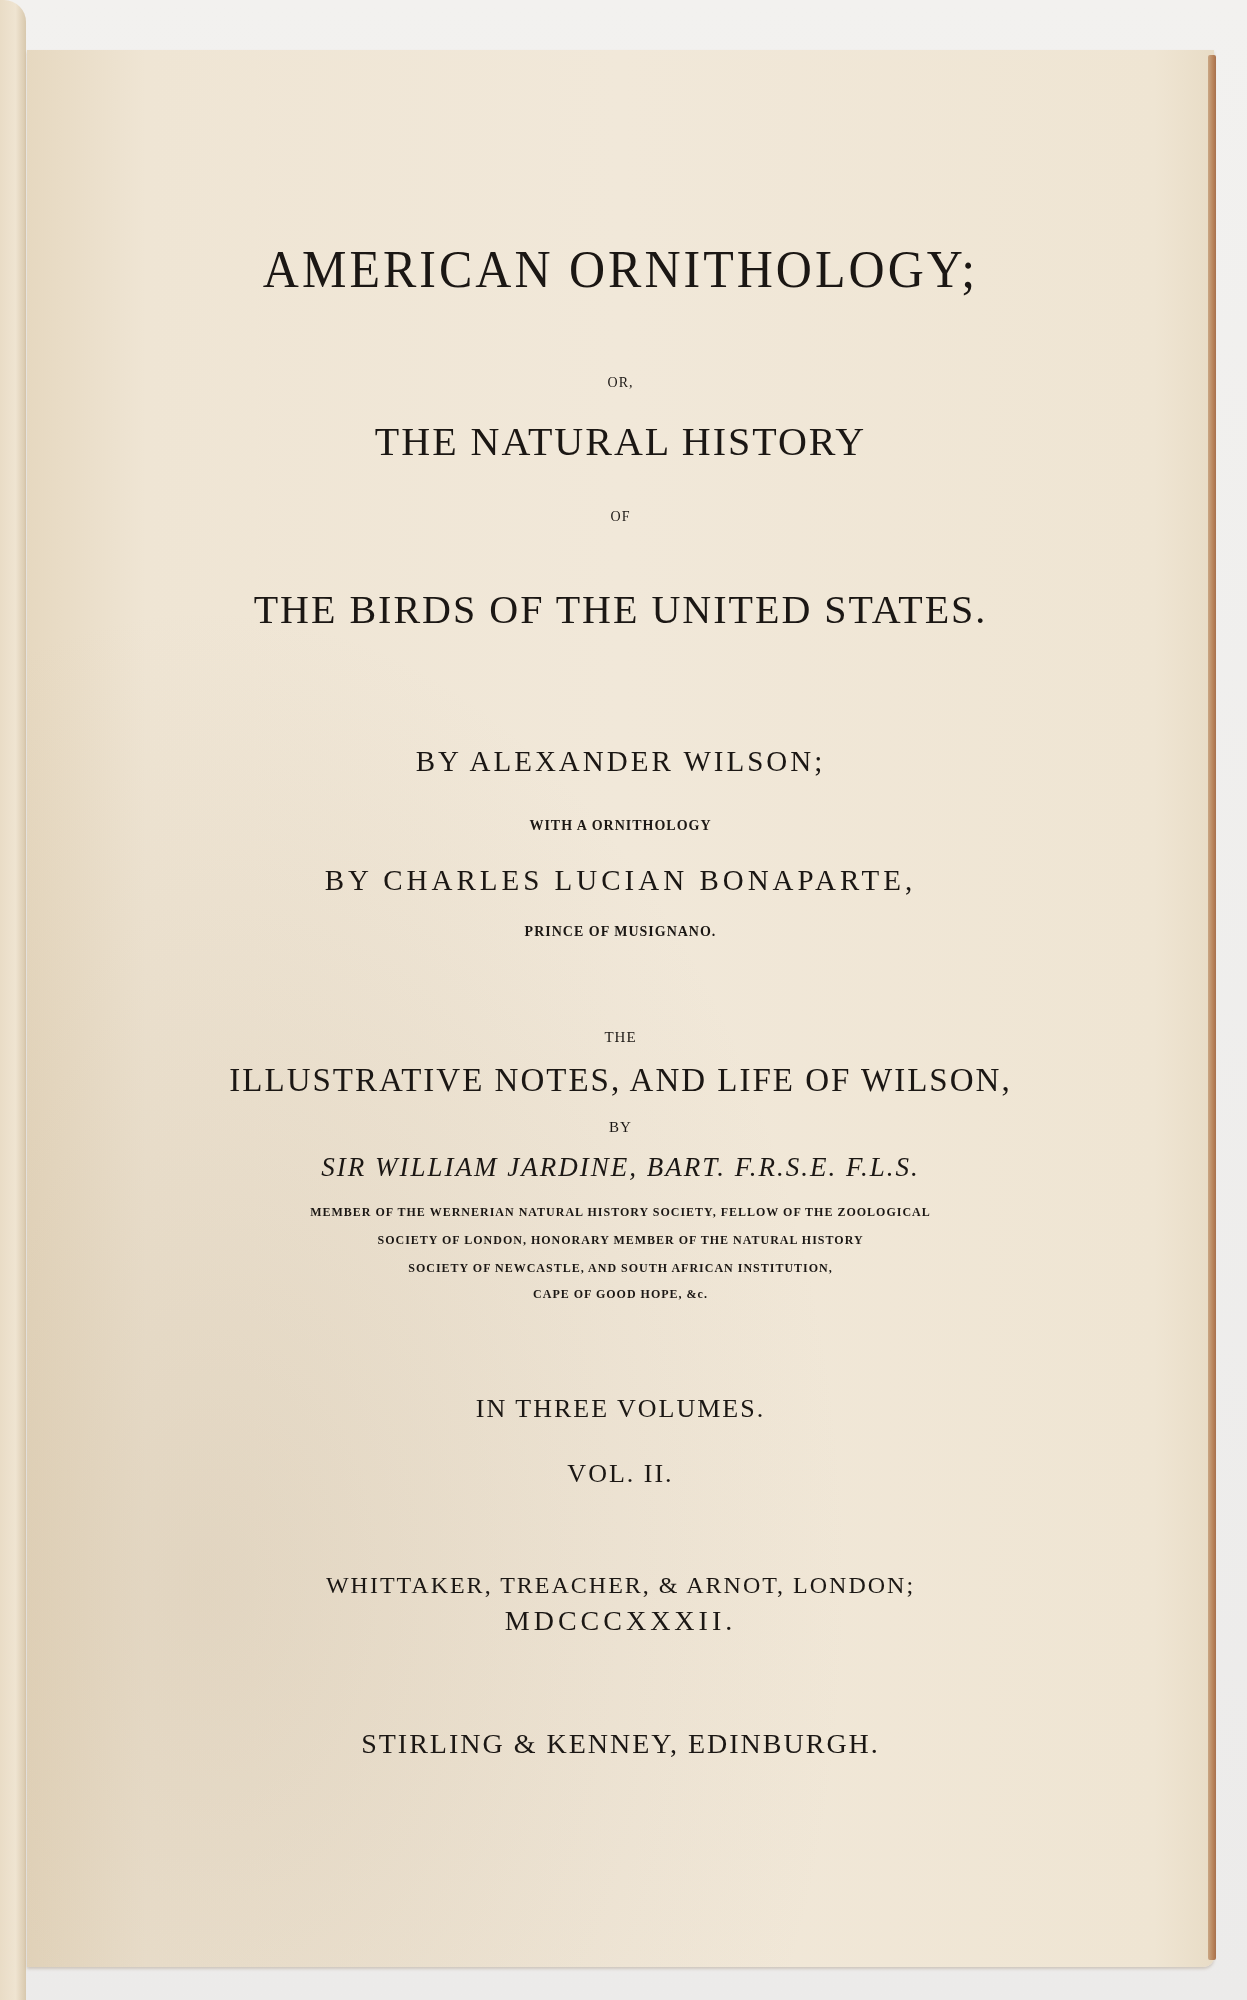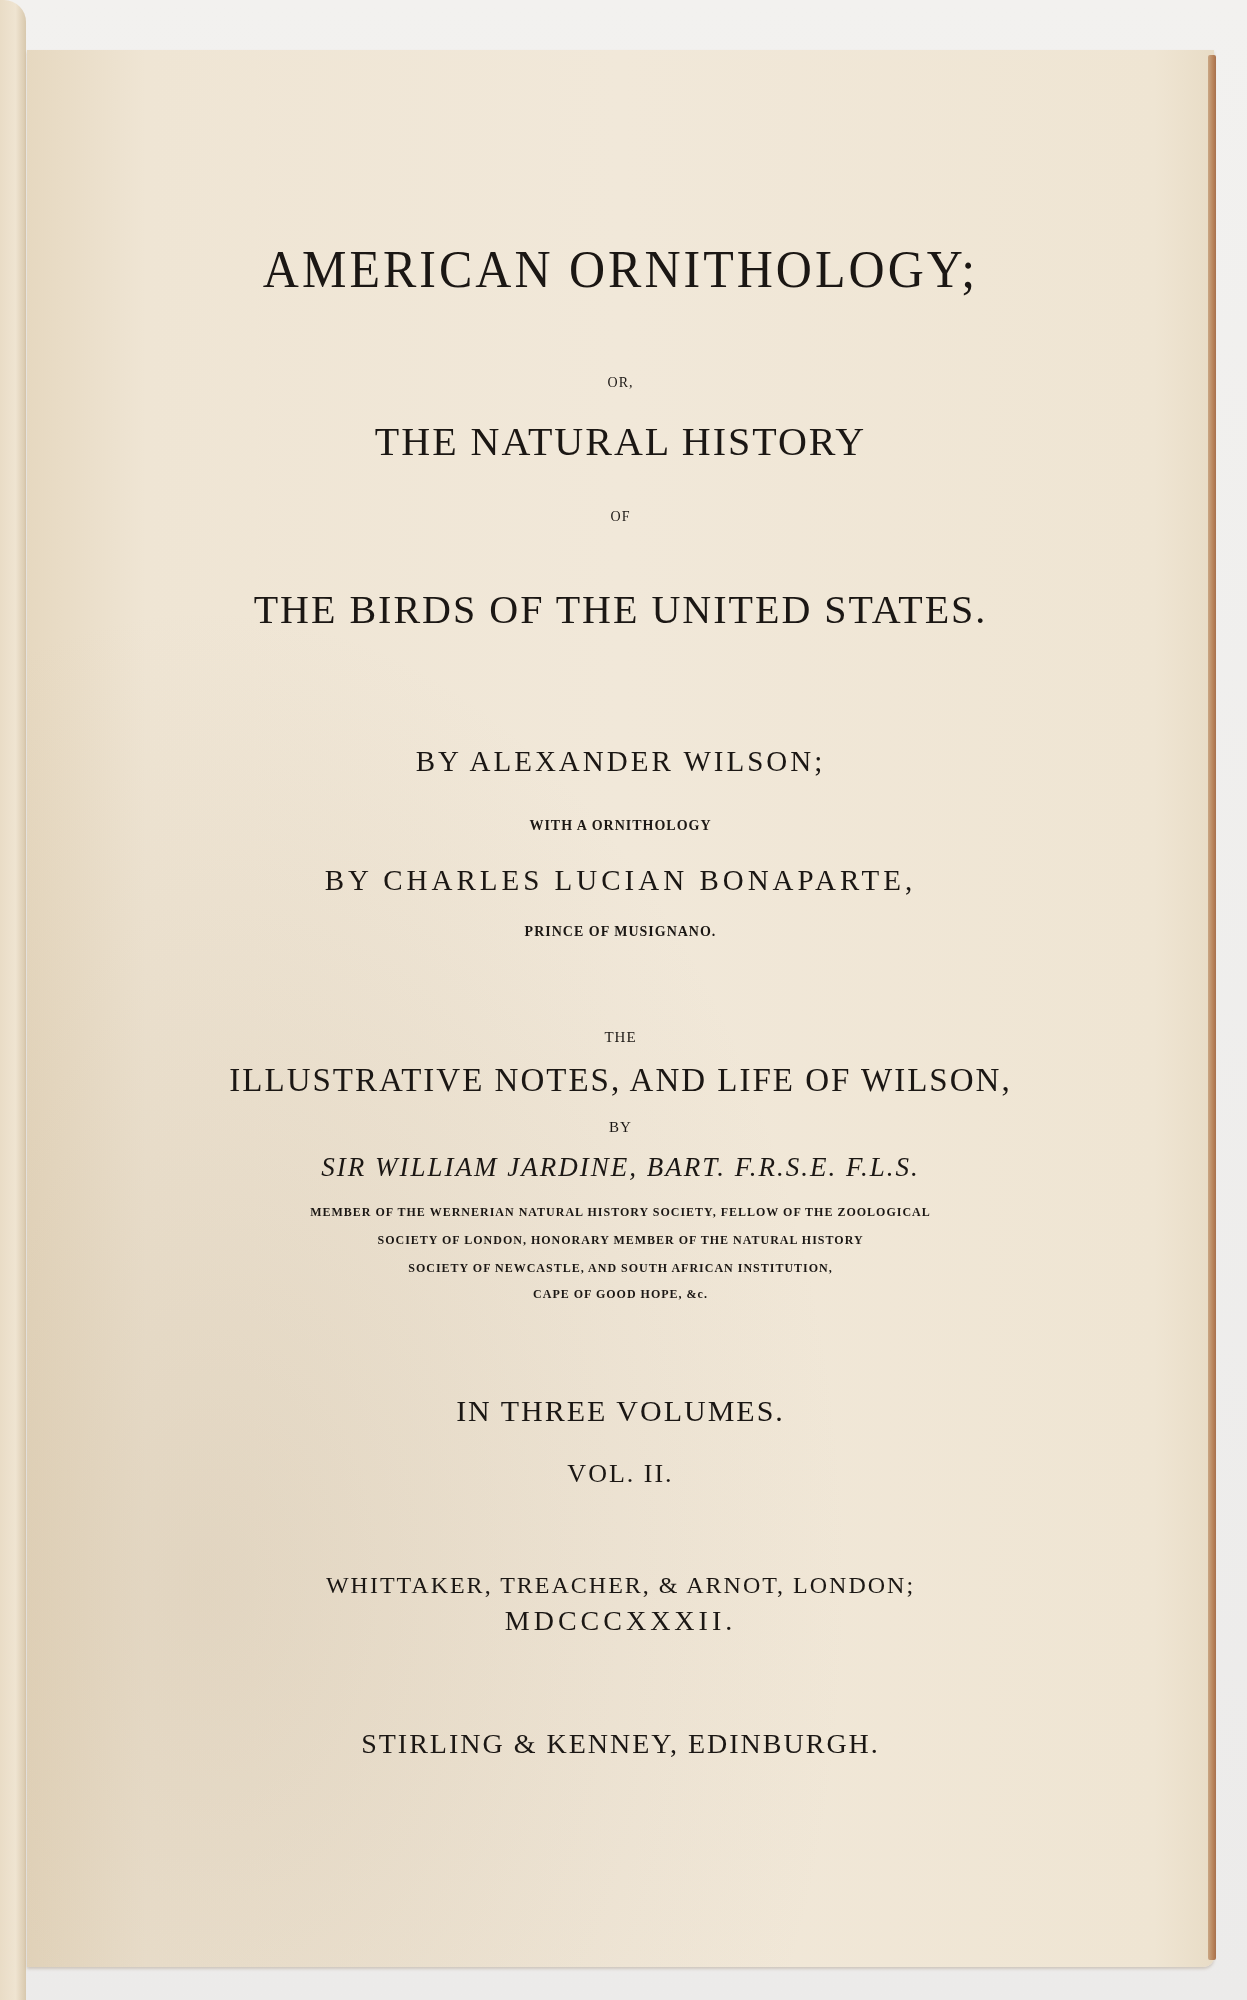--- a/index.html
+++ b/index.html
@@ -41,21 +41,21 @@
   .t-prince{ top:924px; font-size:14px; letter-spacing:1px; font-weight:bold; }
   .t-the   { top:1029px; font-size:15px; letter-spacing:1px; }
   .t-illus { top:1062px; font-size:33px; letter-spacing:2px; }
   .t-by3   { top:1119px; font-size:15px; letter-spacing:1px; }
   .t-sir   { top:1152px; font-size:27px; letter-spacing:2px;font-style:italic; }
   .t-mem   { font-size:12px; letter-spacing:1px; font-weight:bold; }
   .t-mem1  { top:1205px; }
   .t-mem2  { top:1233px; }
   .t-mem3  { top:1261px; }
   .t-mem4  { top:1287px; }
-  .t-vols  { top:1394px; font-size:30px; letter-spacing:2px; }
+  .t-vols  { top:1394px; font-size:26px; letter-spacing:2px; }
   .t-vol   { top:1459px; font-size:26px; letter-spacing:2px; }
   .t-year  { top:1605px; font-size:28px; letter-spacing:4px; }
   .t-pub1  { top:1572px; font-size:24px; letter-spacing:2px; }
   .t-pub2  { top:1710px; font-size:28px; letter-spacing:2px;margin-top:18px; }
 </style>
 </head>
 <body>
 
 <div class="verso"></div>
 <div class="page"></div>

